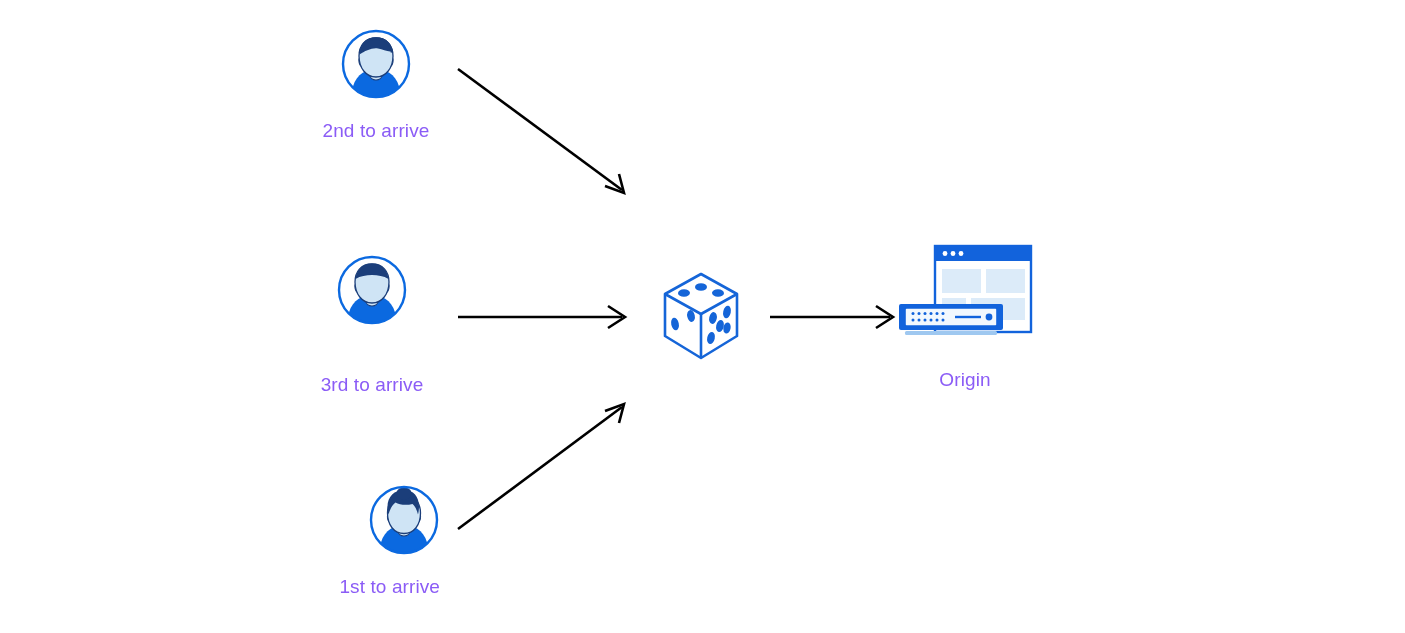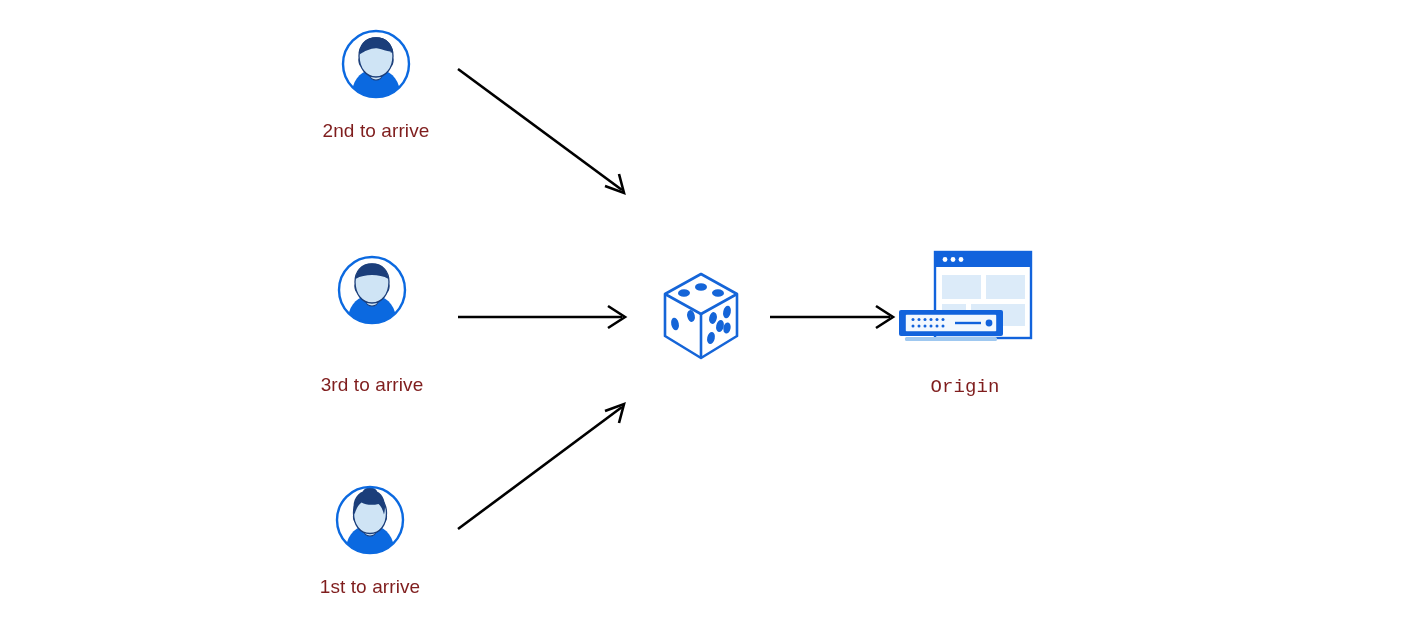--- a/index.html
+++ b/index.html
@@ -21,21 +21,21 @@
   }
   .node {
     position: absolute;
     display: flex;
     flex-direction: column;
     align-items: center;
   }
   .node-label {
     font-size: 19px;
     line-height: 24px;
-    color: #7f1d1d;
+    color: #8b5cf6;
     white-space: nowrap;
     letter-spacing: 0.1px;
   }
   .avatar-label { margin-top: 15px; }
   .origin-label { margin-top: 14px; }
   .icon-box { display: block; }
   .arrow-layer {
     position: absolute;
     left: 0; top: 0;
     width: 1405px;
@@ -113,21 +113,21 @@
           <ellipse cx="49" cy="33" rx="4" ry="6" fill="#CFE4F5" stroke="#1B3E7A" stroke-width="1.2"></ellipse>
           <path d="M36 10c-11 0-17 7.5-17 18 0 12 7 21 17 21s17-9 17-21c0-10.5-6-18-17-18z" fill="#CFE4F5" stroke="#1B3E7A" stroke-width="1.3"></path>
           <path d="M19.5 25c1-9.5 7.5-15.5 16.5-15.5S51.5 15.5 52.5 25c-5-3-10.5-4-16.5-4s-11.5 1-16.5 4z" fill="#1B3E7A"></path>
         </g>
         <circle cx="36" cy="36" r="33" fill="none" stroke="#0B69E0" stroke-width="2.4"></circle>
       </svg>
     </span>
     <span class="node-label avatar-label">3rd to arrive</span>
   </div>
 
-  <div class="node" style="left:300px; top:484px; width:140px;">
+  <div class="node" style="left:300px; top:484px; width:140px;align-items:flex-end;">
     <span class="icon-box">
       <svg width="72" height="72" viewBox="0 0 72 72">
         <defs>
           <clipPath id="clipC">
               <circle cx="36" cy="36" r="33"></circle>
             </clipPath>
         </defs>
         <circle cx="36" cy="36" r="33" fill="#ffffff"></circle>
         <g clip-path="url(#clipC)">
           <path d="M36 41c-14 0-22 9.5-24 21.5V72h48v-9.5C58 50.5 50 41 36 41z" fill="#0B69E0"></path>
@@ -164,21 +164,21 @@
           <ellipse cx="56" cy="50" rx="3.8" ry="6" transform="rotate(12 56 50)"></ellipse>
           <ellipse cx="70" cy="44" rx="3.8" ry="6.4" transform="rotate(12 70 44)"></ellipse>
           <ellipse cx="63" cy="58" rx="3.8" ry="6.2" transform="rotate(12 63 58)"></ellipse>
           <ellipse cx="54" cy="70" rx="3.8" ry="6.2" transform="rotate(12 54 70)"></ellipse>
           <ellipse cx="70" cy="60" rx="3.6" ry="5.6" transform="rotate(12 70 60)"></ellipse>
         </g>
       </svg>
     </span>
   </div>
 
-  <div class="node" style="left:890px; top:248px; width:150px;font-family:Liberation Mono, monospace;">
+  <div class="node" style="left:890px; top:242px; width:150px;">
     <span class="icon-box">
       <svg width="140" height="108" viewBox="0 0 140 108">
 
         <g>
           <rect x="40" y="4" width="96" height="86" fill="#ffffff" stroke="#1263DC" stroke-width="2.4"></rect>
           <rect x="40" y="4" width="96" height="15" fill="#1263DC"></rect>
           <circle cx="50" cy="11.5" r="2.4" fill="#ffffff"></circle>
           <circle cx="58" cy="11.5" r="2.4" fill="#ffffff"></circle>
           <circle cx="66" cy="11.5" r="2.4" fill="#ffffff"></circle>
           <rect x="47" y="27" width="39" height="24" fill="#DCEBF9"></rect>

